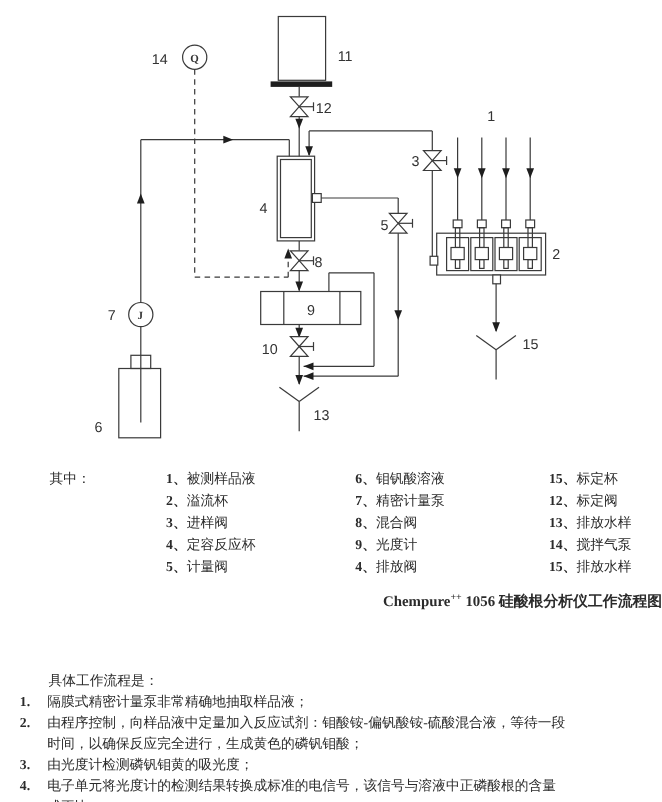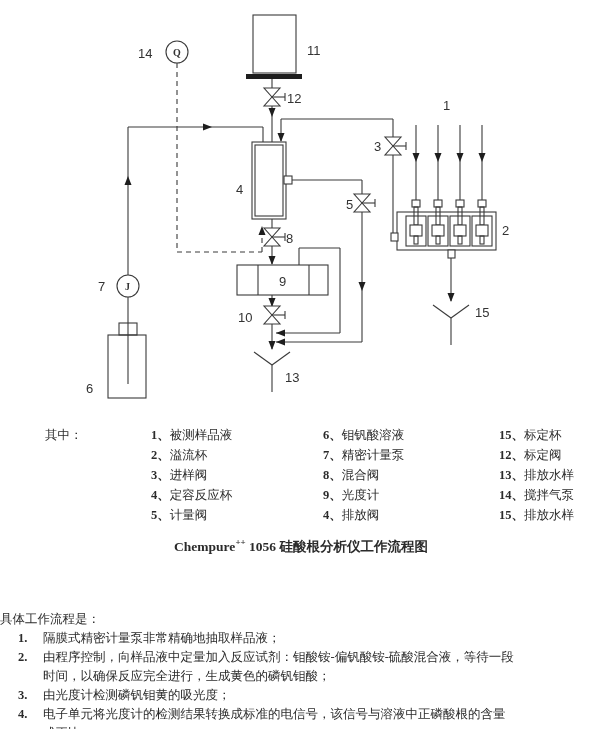--- a/index.html
+++ b/index.html
@@ -8,25 +8,25 @@
   svg text{font-family:"Liberation Sans",sans-serif;font-size:13px;fill:#333;}
   svg text.pump-letter{font-family:"Liberation Serif",serif;font-size:10px;font-weight:bold;}
   .legend{position:absolute;top:425px;left:0;width:602px;font-size:12.5px;line-height:20px;}
   .legend-heading{position:absolute;left:45px;top:0;}
   .legend-col{position:absolute;top:0;margin-left:47px;}
   .legend-col.c1{left:104px;}
   .legend-col.c2{left:276px;}
   .legend-col.c3{left:452px;}
   .legend-row{white-space:nowrap;}
   .lnum{font-weight:bold;font-family:"Liberation Serif",serif;}
-  .doc-title{position:absolute;top:537px;left:0;width:602px;text-align:center;
+  .doc-title{position:absolute;top:537px;left:0;width:602px;text-align:right;
              font-size:13.5px;font-weight:bold;white-space:nowrap;}
   .doc-title sup{font-size:9px;}
   .procedure{position:absolute;top:610px;left:0;width:545px;font-size:12.5px;line-height:19px;}
-  .proc-intro{}
+  .proc-intro{margin-left:44px;}
   .step{display:flex;align-items:flex-start;}
   .step .snum{flex:0 0 25px;margin-left:18px;font-weight:bold;}
   .step .stext{width:472px;}
 </style>
 </head>
 <body>
 
 <div class="page">
 
   <svg width="602" height="420" viewBox="0 0 602 420" fill="none" stroke="#3a3a3a" stroke-width="1.1">

